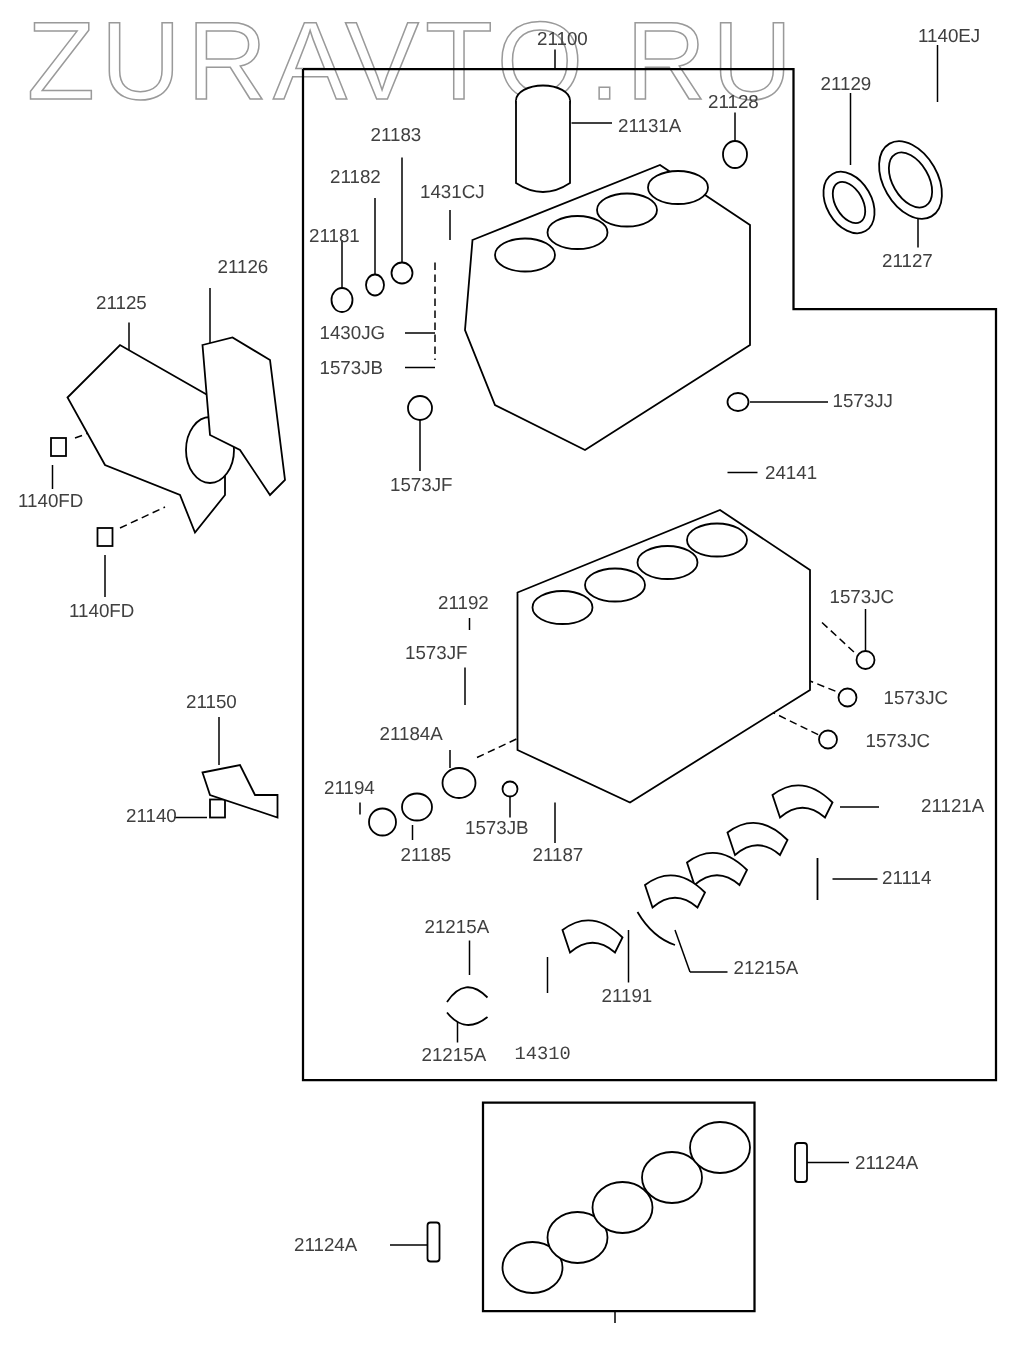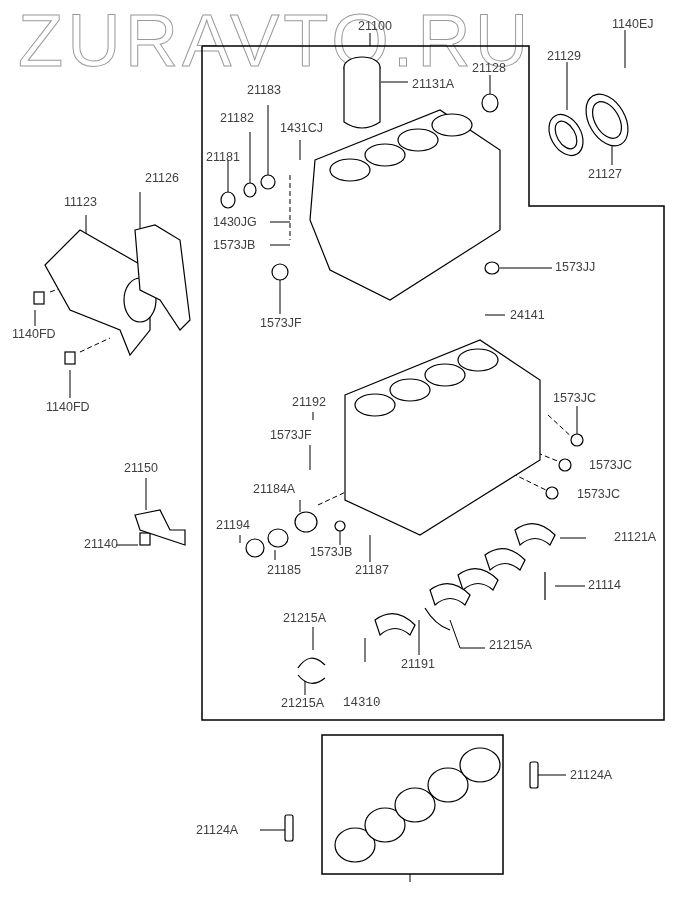--- a/index.html
+++ b/index.html
@@ -149,21 +149,21 @@
       <div class="lbl" style="left: 612px; top: 18px;">1140EJ</div>
       <div class="lbl" style="left: 412px; top: 78px;">21131A</div>
       <div class="lbl" style="left: 472px; top: 62px;">21128</div>
       <div class="lbl" style="left: 547px; top: 50px;">21129</div>
       <div class="lbl" style="left: 247px; top: 84px;">21183</div>
       <div class="lbl" style="left: 220px; top: 112px;">21182</div>
       <div class="lbl" style="left: 280px; top: 122px;">1431CJ</div>
       <div class="lbl" style="left: 206px; top: 127px; margin-top: 24px;">21181</div>
       <div class="lbl" style="left: 588px; top: 168px;">21127</div>
       <div class="lbl" style="left: 101px; top: 172px; margin-left: 44px;">21126</div>
-      <div class="lbl" style="left: 64px; top: 196px;">11123</div>
+      <div class="lbl" style="left: 64px; top: 196px;">21125</div>
       <div class="lbl" style="left: 213px; top: 216px;">1430JG</div>
       <div class="lbl" style="left: 213px; top: 239px;">1573JB</div>
       <div class="lbl" style="left: 555px; top: 261px;">1573JJ</div>
       <div class="lbl" style="left: 260px; top: 317px;">1573JF</div>
       <div class="lbl" style="left: 510px; top: 309px;">24141</div>
       <div class="lbl" style="left: 12px; top: 328px;">1140FD</div>
       <div class="lbl" style="left: 46px; top: 401px;">1140FD</div>
       <div class="lbl" style="left: 292px; top: 396px;">21192</div>
       <div class="lbl" style="left: 553px; top: 392px;">1573JC</div>
       <div class="lbl" style="left: 270px; top: 429px;">1573JF</div>

